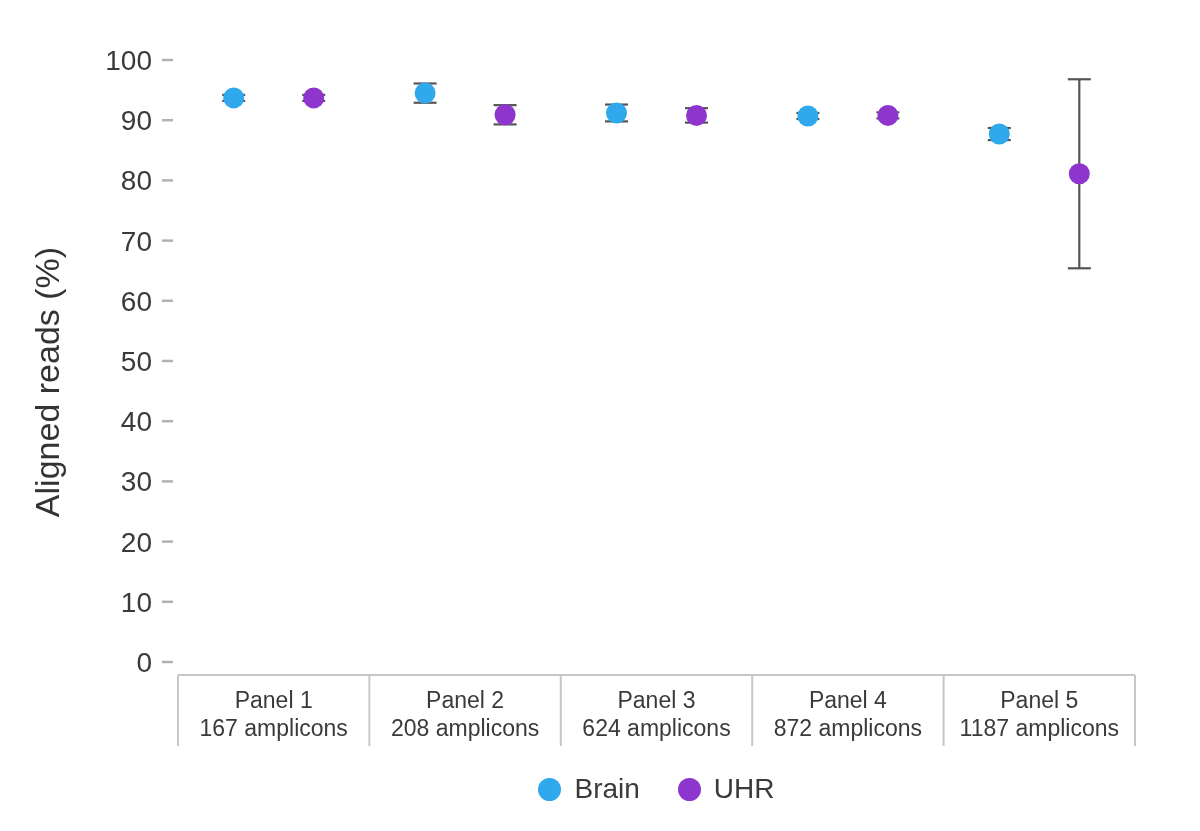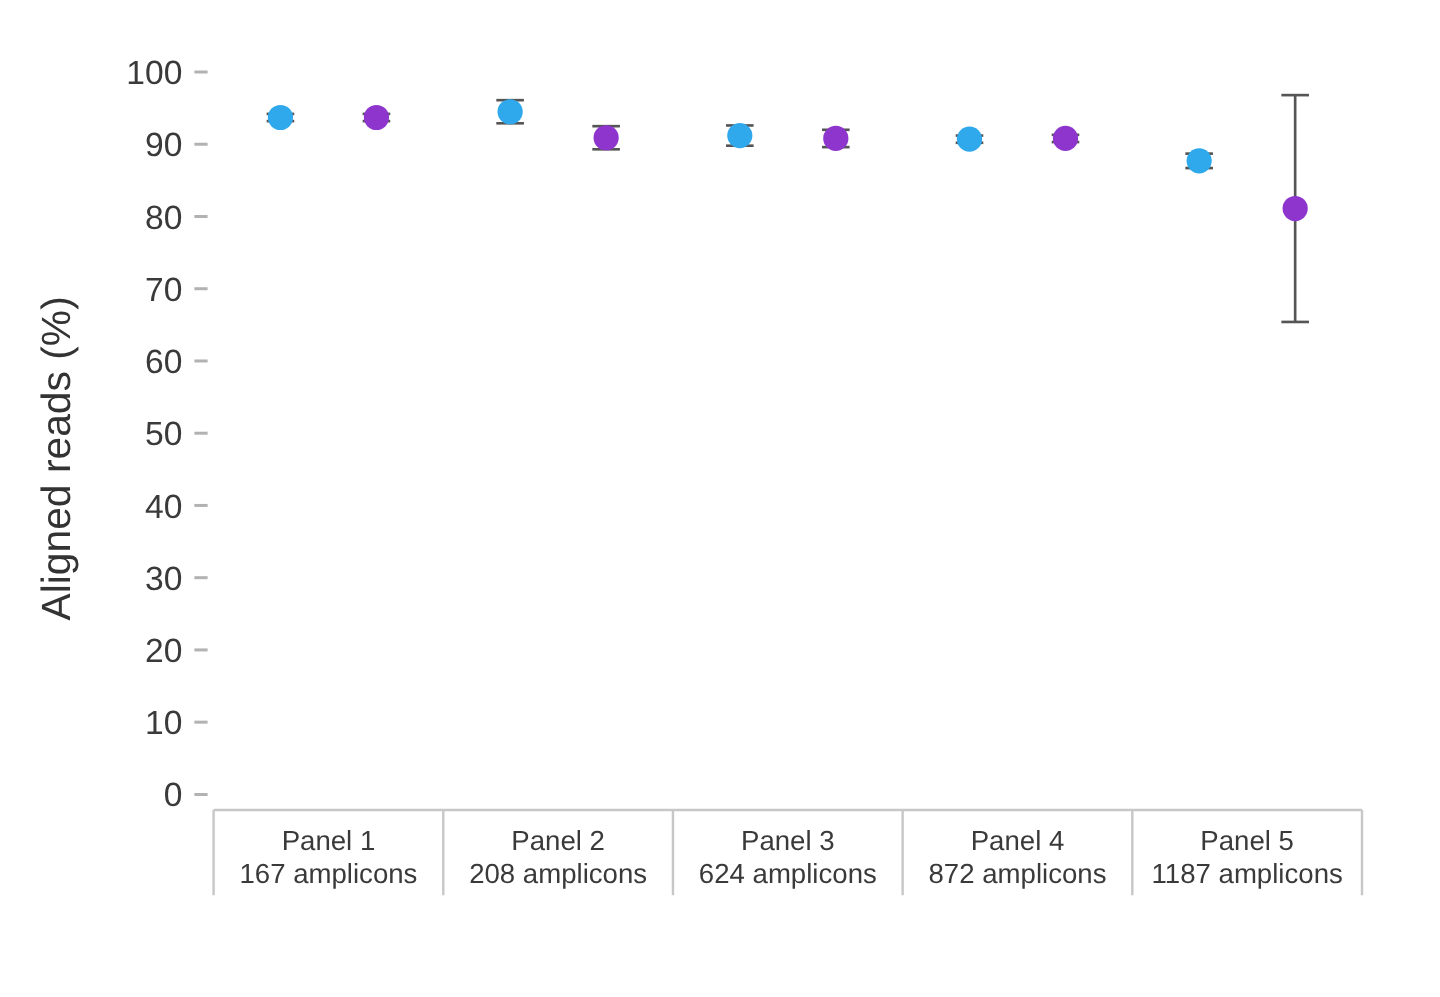--- a/index.html
+++ b/index.html
@@ -142,14 +142,24 @@
       <line x1="887.9" x2="887.9" y1="112.37400000000002" y2="118.394" stroke="#555555" stroke-width="2.2"></line>
       <line x1="876.4" x2="899.4" y1="112.37400000000002" y2="112.37400000000002" stroke="#555555" stroke-width="2.2"></line>
       <line x1="876.4" x2="899.4" y1="118.394" y2="118.394" stroke="#555555" stroke-width="2.2"></line>
       <circle cx="887.9" cy="115.38400000000001" r="10.5" fill="#8e35cd"></circle>
       <line x1="1079.3000000000002" x2="1079.3000000000002" y1="79.26400000000001" y2="268.29200000000003" stroke="#555555" stroke-width="2.2"></line>
       <line x1="1067.8000000000002" x2="1090.8000000000002" y1="79.26400000000001" y2="79.26400000000001" stroke="#555555" stroke-width="2.2"></line>
       <line x1="1067.8000000000002" x2="1090.8000000000002" y1="268.29200000000003" y2="268.29200000000003" stroke="#555555" stroke-width="2.2"></line>
       <circle cx="1079.3000000000002" cy="173.77800000000002" r="10.5" fill="#8e35cd"></circle>
     </svg>
 
+  <div class="legend">
+    <div class="legend-item">
+      <span class="legend-dot" id="legend-dot-0" style="background: rgb(47, 168, 236);"></span>
+      <span class="legend-label">Brain</span>
+    </div>
+    <div class="legend-item">
+      <span class="legend-dot" id="legend-dot-1" style="background: rgb(142, 53, 205);"></span>
+      <span class="legend-label">UHR</span>
+    </div>
+  </div>
 
 </div>
 
 </body></html>

